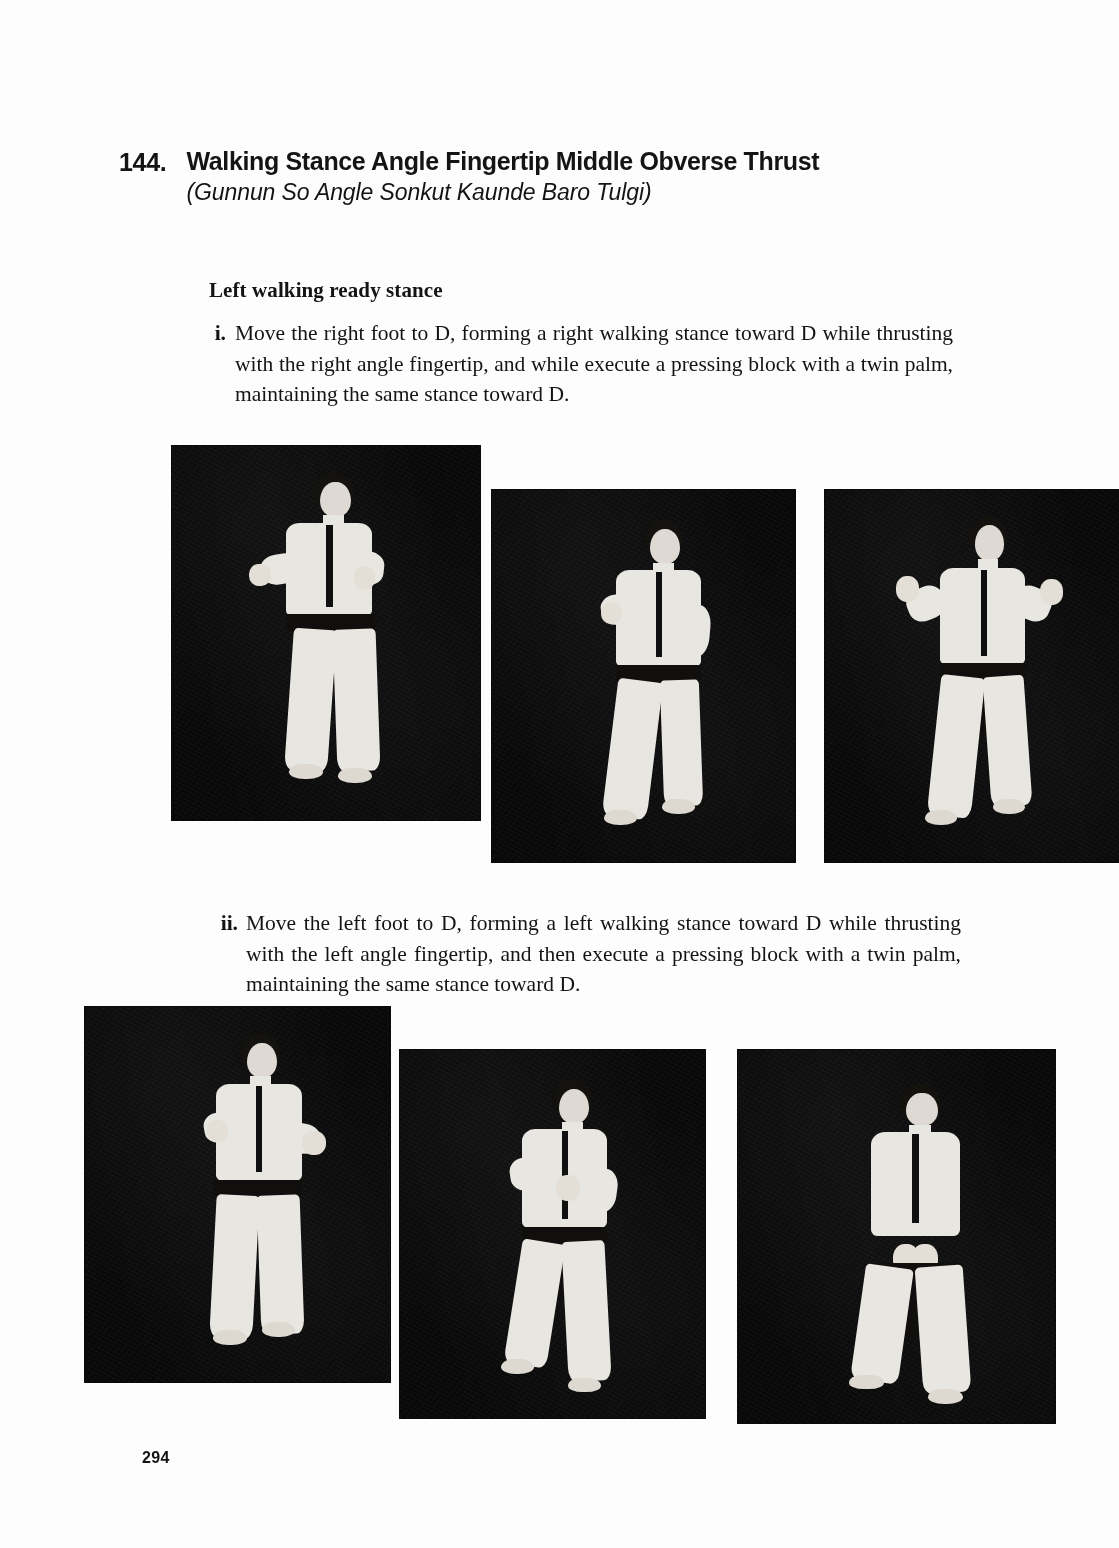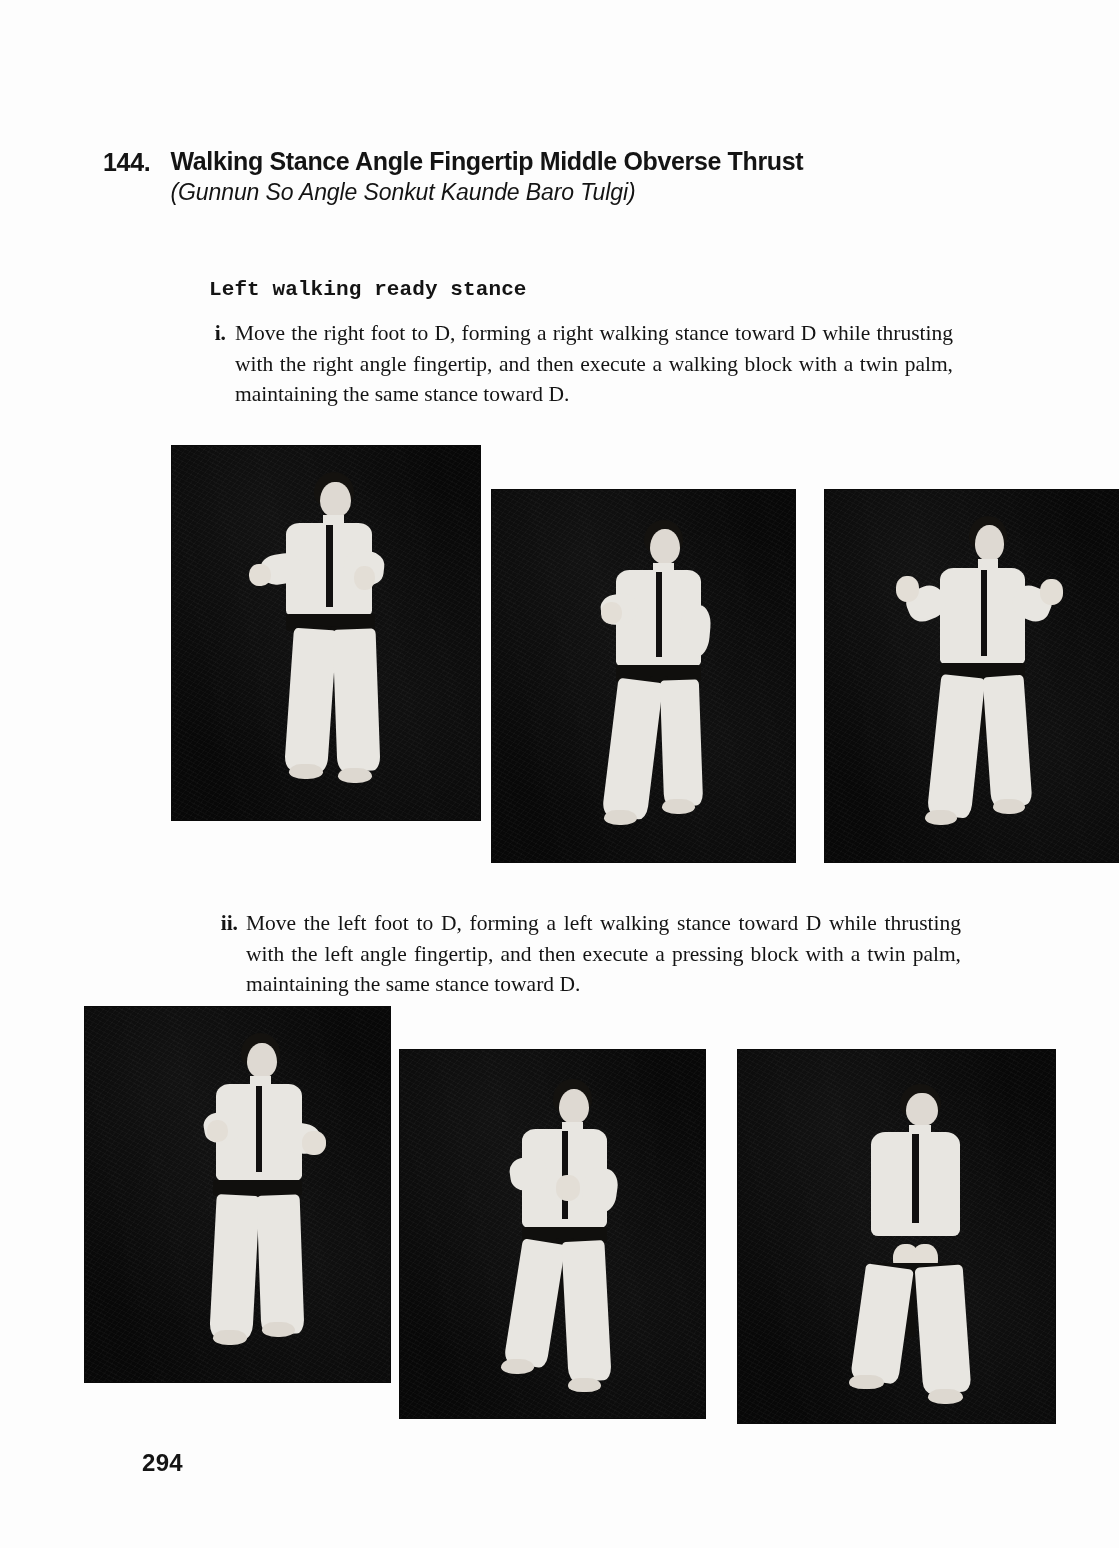--- a/index.html
+++ b/index.html
@@ -13,21 +13,21 @@
     height: 1548px;
     background: #fdfdfd;
     overflow: hidden;
     font-family: "Liberation Serif", "DejaVu Serif", serif;
     color: #141414;
   }
 
   
   .heading-row {
     position: absolute;
-    left: 103px;
+    left: 119px;
     top: 148px;
     width: 900px;
     display: flex;
     align-items: flex-start;
   }
   .section-number {
     font-family: "Liberation Sans", "DejaVu Sans", sans-serif;
     font-weight: bold;
     font-size: 25px;
     letter-spacing: -0.3px;
@@ -67,21 +67,21 @@
     letter-spacing: 0.2px;
     white-space: nowrap;
   }
   .subheading .marker { margin-right: 9px; }
 
   
   .ready-stance {
     position: absolute;
     left: 209px;
     top: 278px;
-    font-family: Liberation Mono, monospace;
+    font-family: Liberation Serif, serif;
     font-weight: bold;
     font-size: 21px;
     letter-spacing: 0.1px;
     white-space: nowrap;
   }
 
   
   .instruction {
     position: absolute;
     display: flex;
@@ -152,21 +152,21 @@
   .arm { border-radius: 40%; }
   .hand { background: #e3ded6; border-radius: 45%; }
 
   
   .page-number {
     position: absolute;
     left: 142px;
     top: 1449px;
     font-family: "Liberation Sans", "DejaVu Sans", sans-serif;
     font-weight: bold;
-    font-size: 24px;
+    font-size: 16px;
     letter-spacing: 0.3px;
   }
 </style>
 </head>
 <body>
 
 <div class="page">
 
   <div class="heading-row">
     <div class="section-number">144.</div>
@@ -174,21 +174,21 @@
       <div class="heading-title">Walking Stance Angle Fingertip Middle Obverse Thrust</div>
       <div class="heading-korean">(Gunnun So Angle Sonkut Kaunde Baro Tulgi)</div>
     </div>
   </div>
 
 
   <div class="ready-stance">Left walking ready stance</div>
 
   <div class="instruction" id="instruction-i">
     <div class="roman">i.</div>
-    <div class="body">Move the right foot to D, forming a right walking stance toward D while thrusting with the right angle fingertip, and then execute a walking block with a twin palm, maintaining the same stance toward D.</div>
+    <div class="body">Move the right foot to D, forming a right walking stance toward D while thrusting with the right angle fingertip, and while execute a pressing block with a twin palm, maintaining the same stance toward D.</div>
   </div>
 
   <div class="photo" style="left:172px; top:446px; width:308px; height:374px;">
     <div class="grain"></div>
     <div class="figure">
       <div class="fg hair" style="left:46%; top:7%; width:13%; height:9%;"></div>
       <div class="fg head" style="left:48%; top:9.5%; width:10%; height:9.5%;"></div>
       <div class="fg" style="left:49%; top:18.5%; width:7%; height:3%;"></div>
       <div class="fg jacket" style="left:37%; top:20.5%; width:28%; height:25%;"></div>
       <div class="fg dark" style="left:50%; top:21%; width:2.2%; height:22%;"></div>

